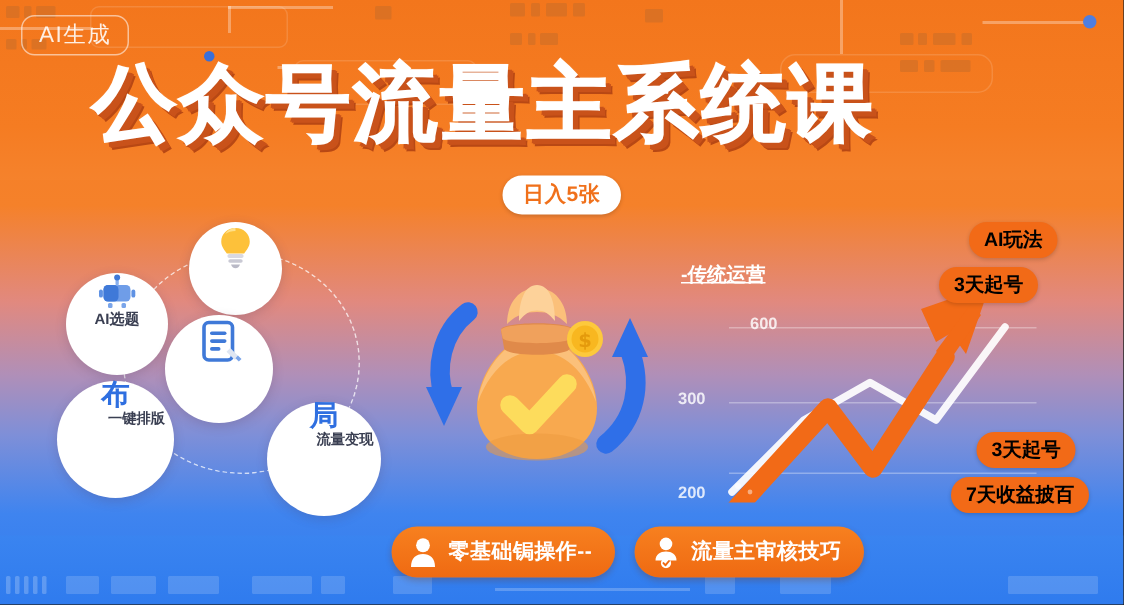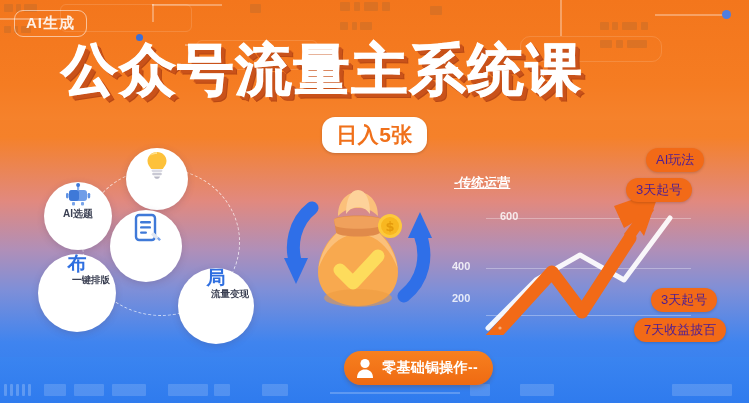--- a/index.html
+++ b/index.html
@@ -24,21 +24,21 @@
   }
   .circuit-line{position:absolute;background:rgba(255,255,255,.32);}
   .dot{position:absolute;border-radius:50%;background:rgba(255,255,255,.45);}
   .blk{position:absolute;background:rgba(200,110,40,.55);border-radius:1px;}
   .blk-b{position:absolute;background:rgba(60,110,210,.45);border-radius:1px;}
 
   
   #ai-badge{
     position:absolute;left:14px;top:10px;padding:3px 11px;
     border:1.5px solid rgba(255,255,255,.55);border-radius:9px;
-    color:rgba(255,255,255,.88);font-size:15px;font-weight:bold;letter-spacing:1px;
+    color:rgba(255,255,255,.88);font-size:15px;font-weight:normal;letter-spacing:1px;
   }
 
   
   #title{
     position:absolute;left:0;top:42px;width:645px;text-align:center;
     font-size:56px;font-weight:bold;line-height:1;letter-spacing:2px;color:#ffffff;
     text-shadow:
        3px 3px 0 #c9521a, 4px 4px 0 #c9521a, 5px 5px 0 #b84814,
        0 0 1px #fff;
     -webkit-text-stroke:1px #ffffff;
@@ -50,21 +50,21 @@
     position:absolute;left:0;top:117px;width:749px;display:flex;
     justify-content:center;align-items:center;gap:13px;
   }
   .pill-blue{
     background:#2b63e0;color:#fff;border-radius:13px;padding:4px 15px;
     font-size:13px;font-weight:bold;letter-spacing:.5px;
     box-shadow:0 1px 3px rgba(0,0,0,.18);
   }
   .pill-white{
     background:#ffffff;color:#f0701a;border-radius:13px;padding:4px 14px;
-    font-size:21px;font-weight:bold;letter-spacing:.5px;
+    font-size:14px;font-weight:bold;letter-spacing:.5px;
     box-shadow:0 1px 3px rgba(0,0,0,.18);
   }
 
   
   #diagram{position:absolute;left:38px;top:148px;width:250px;height:185px;}
   .ring{
     position:absolute;left:44px;top:20px;width:156px;height:146px;
     border:1px dashed rgba(255,255,255,.72);border-radius:50%;
   }
   .node{
@@ -79,22 +79,22 @@
   
   #moneybag{position:absolute;left:278px;top:176px;width:160px;height:150px;}
 
   
   #chart{position:absolute;left:448px;top:160px;width:296px;height:175px;}
   .grid-line{position:absolute;height:1px;background:rgba(255,255,255,.32);left:38px;width:205px;}
   .axis-tick{position:absolute;font-size:11px;color:rgba(255,255,255,.82);font-weight:bold;}
   #trad-label{position:absolute;left:6px;top:14px;font-size:13px;font-weight:bold;color:#ffffff;text-decoration:underline;}
 
   .tag-orange{
-    position:absolute;background:#f26a17;color:#4c1d95;border-radius:12px;
-    padding:3px 10px;font-size:13px;font-weight:normal;white-space:nowrap;
+    position:absolute;background:#f26a17;color:#000000;border-radius:12px;
+    padding:3px 10px;font-size:13px;font-weight:bold;white-space:nowrap;
     box-shadow:0 1px 3px rgba(0,0,0,.18);
   }
 
   
   #btn-row{
     position:absolute;left:0;bottom:18px;width:749px;display:flex;
     justify-content:center;align-items:center;gap:13px;margin-left:44px;
   }
   .btn{
     display:flex;align-items:center;gap:7px;
@@ -255,22 +255,22 @@
 
   <div id="chart">
 
     <div id="trad-label">-传统运营</div>
 
     <div class="grid-line" style="top:58px;"></div>
     <div class="grid-line" style="top:108px;"></div>
     <div class="grid-line" style="top:155px;"></div>
 
     <div class="axis-tick" style="left:4px;top:50px;padding-left:48px;">600</div>
-    <div class="axis-tick" style="left:4px;top:100px;">400</div>
-    <div class="axis-tick" style="left:4px;top:132px;">200</div>
+    <div class="axis-tick" style="left:4px;top:100px;">300</div>
+    <div class="axis-tick" style="left:4px;top:163px;">200</div>
 
     <svg width="296" height="175" viewBox="0 0 296 175" style="position:absolute;left:0;top:0;">
 
       <polyline points="40,168 88,120 132,95 176,120 222,58" stroke="#ffffff" stroke-width="5" fill="none" stroke-linecap="round" stroke-linejoin="round" opacity=".92"></polyline>
 
       <polyline points="42,180 104,112 134,152 182,78" stroke="#f26a17" stroke-width="13" fill="none" stroke-linecap="round" stroke-linejoin="round"></polyline>
 
       <path d="M166 46 L212 30 L196 76 L186 62 L176 68 Z" fill="#f26a17"></path>
       <path d="M176 74 L199 43 L206 50 L184 82 Z" fill="#f26a17"></path>
 
@@ -288,17 +288,26 @@
 
     <div class="btn">
       <svg width="20" height="22" viewBox="0 0 20 22">
         <circle cx="10" cy="6.5" r="4.6" fill="#ffffff"></circle>
         <path d="M2 21 C2 15 5.6 12.4 10 12.4 C14.4 12.4 18 15 18 21 Z" fill="#ffffff"></path>
       </svg>
       <span class="btn-label">零基础锔操作--</span>
     </div>
 
 
+    <div class="btn">
+      <svg width="20" height="22" viewBox="0 0 20 22">
+        <circle cx="10" cy="5.6" r="4.2" fill="#ffffff"></circle>
+        <path d="M3 16.6 C3 12.4 6.2 10.6 10 10.6 C13.8 10.6 17 12.4 17 16.6 Z" fill="#ffffff"></path>
+        <circle cx="10" cy="18.4" r="3.4" fill="#ffffff"></circle>
+        <path d="M8.3 18.4 L9.7 19.8 L12 17" stroke="#ef6a12" stroke-width="1.3" fill="none" stroke-linecap="round" stroke-linejoin="round"></path>
+      </svg>
+      <span class="btn-label">流量主审核技巧</span>
+    </div>
 
 
   </div>
 
 </div>
 
 </body></html>

